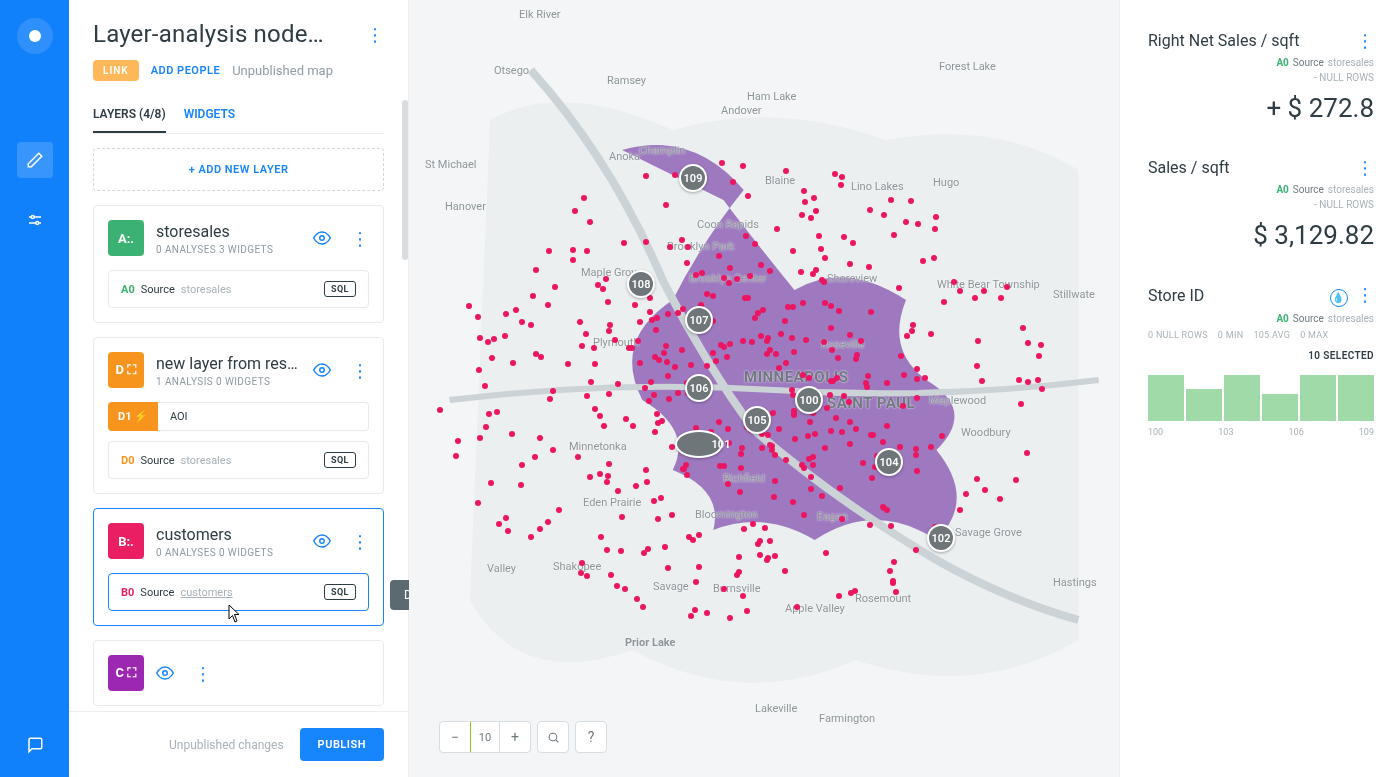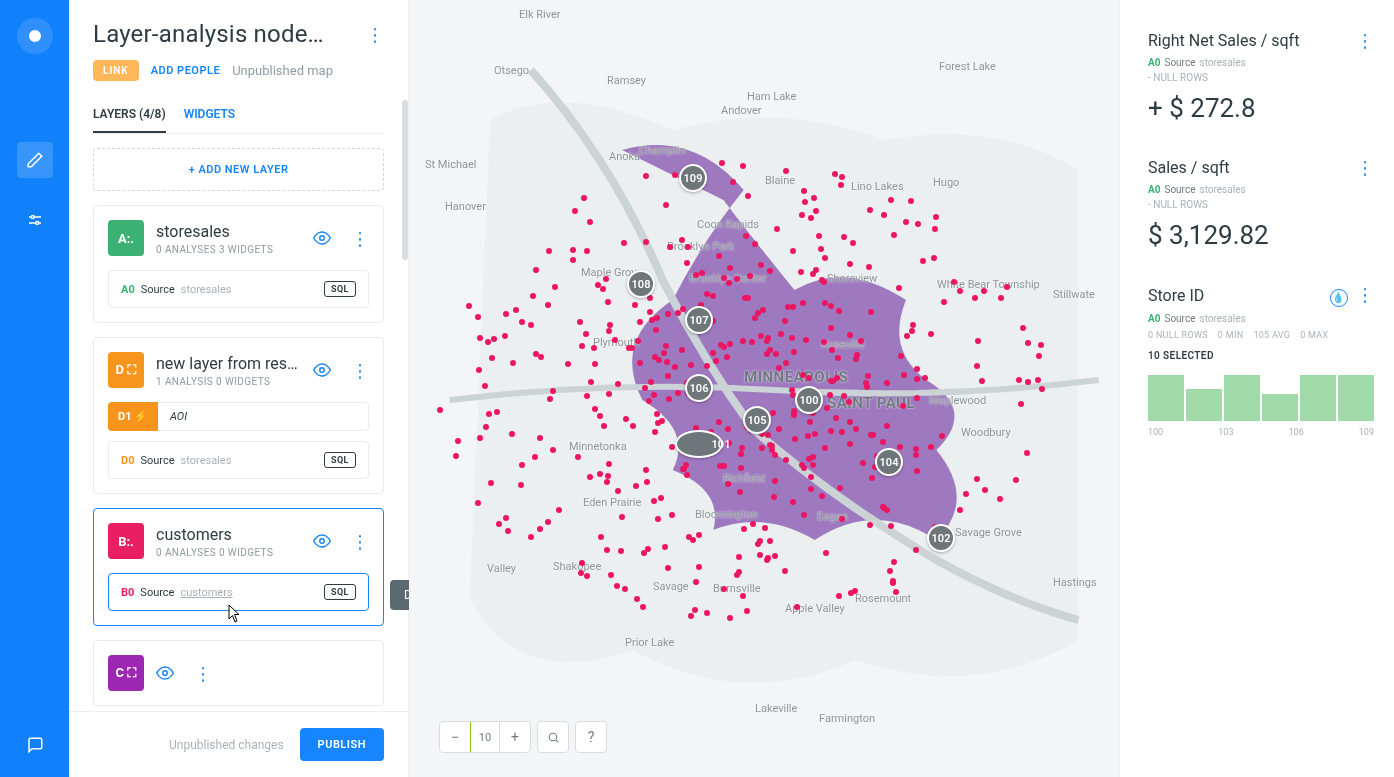--- a/index.html
+++ b/index.html
@@ -52,21 +52,21 @@
   .id-green { color:#3BB273; }
   .id-orange{ color:#F7941D; }
   .id-pink  { color:#E91E63; }
   .src-lbl { color:#2E3C43; }
   .src-val { color:#A8B2B8; }
   .src-val.u { text-decoration:underline; }
   .sql { margin-left:auto; border:1px solid #2E3C43; border-radius:3px; font-size:9px; font-weight:700; padding:2px 6px; color:#2E3C43; letter-spacing:0.5px; }
 
   .aoi-row { display:flex; margin:0 14px 10px 14px; }
   .aoi-badge { background:#F7941D; color:#fff; font-size:11px; font-weight:700; padding:8px 10px; border-radius:4px 0 0 4px; display:flex; align-items:center; gap:4px; }
-  .aoi-text { flex:1; border:1px solid #E7EBED; border-left:none; border-radius:0 4px 4px 0; display:flex; align-items:center; padding:0 12px; font-size:11px; color:#2E3C43;font-style:italic; }
+  .aoi-text { flex:1; border:1px solid #E7EBED; border-left:none; border-radius:0 4px 4px 0; display:flex; align-items:center; padding:0 12px; font-size:11px; color:#2E3C43; }
 
   .tooltip { position:absolute; left:390px; top:580px; background:#5B6970; color:#fff; font-size:12px; padding:8px 14px; border-radius:4px; }
 
   .panel-foot { border-top:1px solid #eee; padding:16px 24px; display:flex; align-items:center; justify-content:flex-end; gap:16px; }
   .panel-foot .chg { color:#A8B2B8; font-size:12px; }
   .publish { background:#1785FB; color:#fff; border:none; border-radius:4px; font-size:11px; font-weight:600; letter-spacing:0.5px; padding:10px 18px; cursor:pointer; }
 
   .scroll-hint { position:absolute; right:0; top:100px; width:6px; height:160px; background:#D7DDE0; border-radius:3px; }
 
   
@@ -75,21 +75,21 @@
   .map-label { position:absolute; font-size:11px; color:#8C9599; white-space:nowrap; text-shadow:0 0 2px #fff; }
   .map-label.big { font-size:15px; font-weight:700; color:#6F7A7F; letter-spacing:0.5px; }
   .pin { position:absolute; width:28px; height:28px; border-radius:50%; background:#6E7679; color:#fff; font-size:11px; font-weight:600; display:flex; align-items:center; justify-content:center; border:2px solid #fff; box-shadow:0 1px 3px rgba(0,0,0,0.3); transform:translate(-50%,-50%);}
   .dot { position:absolute; width:6px; height:6px; border-radius:50%; background:#EC1561; transform:translate(-50%,-50%);}
   .map-ctrl { position:absolute; left:30px; bottom:24px; display:flex; gap:6px; }
   .mc-grp { display:flex; border:1px solid #D7DDE0; border-radius:4px; background:#fff; }
   .mc { width:30px; height:30px; display:flex; align-items:center; justify-content:center; font-size:14px; color:#6F7A7F; cursor:pointer; }
   .mc:nth-child(2){ border-left:1px solid #84cc16; border-right:1px solid #D7DDE0; font-size:11px; }
 
   
-  .widgets { width:275px; padding:30px 20px 16px 28px; background:#fff; border-left:1px solid #eee; overflow:hidden; }
+  .widgets { width:275px; padding:30px 20px 16px 28px; background:#fff; border-left:1px solid #eee; overflow:hidden;text-align:right; }
   .w { margin-bottom:34px; }
   .w-head { display:flex; align-items:center; justify-content:space-between; }
   .w-title { font-size:16px; color:#2E3C43; }
   .w-src { font-size:10px; margin-top:6px; }
   .w-src .i { color:#3BB273; font-weight:700; margin-right:4px; }
   .w-src .s { color:#6F7A7F; margin-right:4px; }
   .w-src .v { color:#A8B2B8; }
   .w-note { font-size:10px; color:#A8B2B8; margin-top:4px; }
   .w-val { font-size:26px; color:#2E3C43; margin-top:10px; font-weight:400;}
   .w-stats { font-size:9px; color:#A8B2B8; margin-top:6px; letter-spacing:0.3px; display:flex; gap:10px;}
@@ -296,21 +296,21 @@
       <div class="map-label" style="left: 286px; top: 508px;">Bloomington</div>
       <div class="map-label" style="left: 408px; top: 510px;">Eagan</div>
       <div class="map-label" style="left: 546px; top: 526px;">Savage Grove</div>
       <div class="map-label" style="left: 144px; top: 560px;">Shakopee</div>
       <div class="map-label" style="left: 78px; top: 562px;">Valley</div>
       <div class="map-label" style="left: 244px; top: 580px;">Savage</div>
       <div class="map-label" style="left: 304px; top: 582px;">Burnsville</div>
       <div class="map-label" style="left: 376px; top: 602px;">Apple Valley</div>
       <div class="map-label" style="left: 446px; top: 592px;">Rosemount</div>
       <div class="map-label" style="left: 628px; top: 576px; margin-left: 16px;">Hastings</div>
-      <div class="map-label" style="left: 216px; top: 636px;">Prior Lake</div>
+      <div class="map-label" style="left: 216px; top: 636px; font-weight: bold;">Prior Lake</div>
       <div class="map-label" style="left: 346px; top: 702px;">Lakeville</div>
       <div class="map-label" style="left: 410px; top: 712px;">Farmington</div>
       <div class="dot" style="left: 525.388px; top: 257.623px;"></div>
       <div class="dot" style="left: 568.883px; top: 340.75px;"></div>
       <div class="dot" style="left: 113.006px; top: 321.599px;"></div>
       <div class="dot" style="left: 281.967px; top: 364.558px;"></div>
       <div class="dot" style="left: 256.659px; top: 205.206px;"></div>
       <div class="dot" style="left: 297.868px; top: 293.553px;"></div>
       <div class="dot" style="left: 313.017px; top: 163.065px;"></div>
       <div class="dot" style="left: 609.641px; top: 380.213px;"></div>

